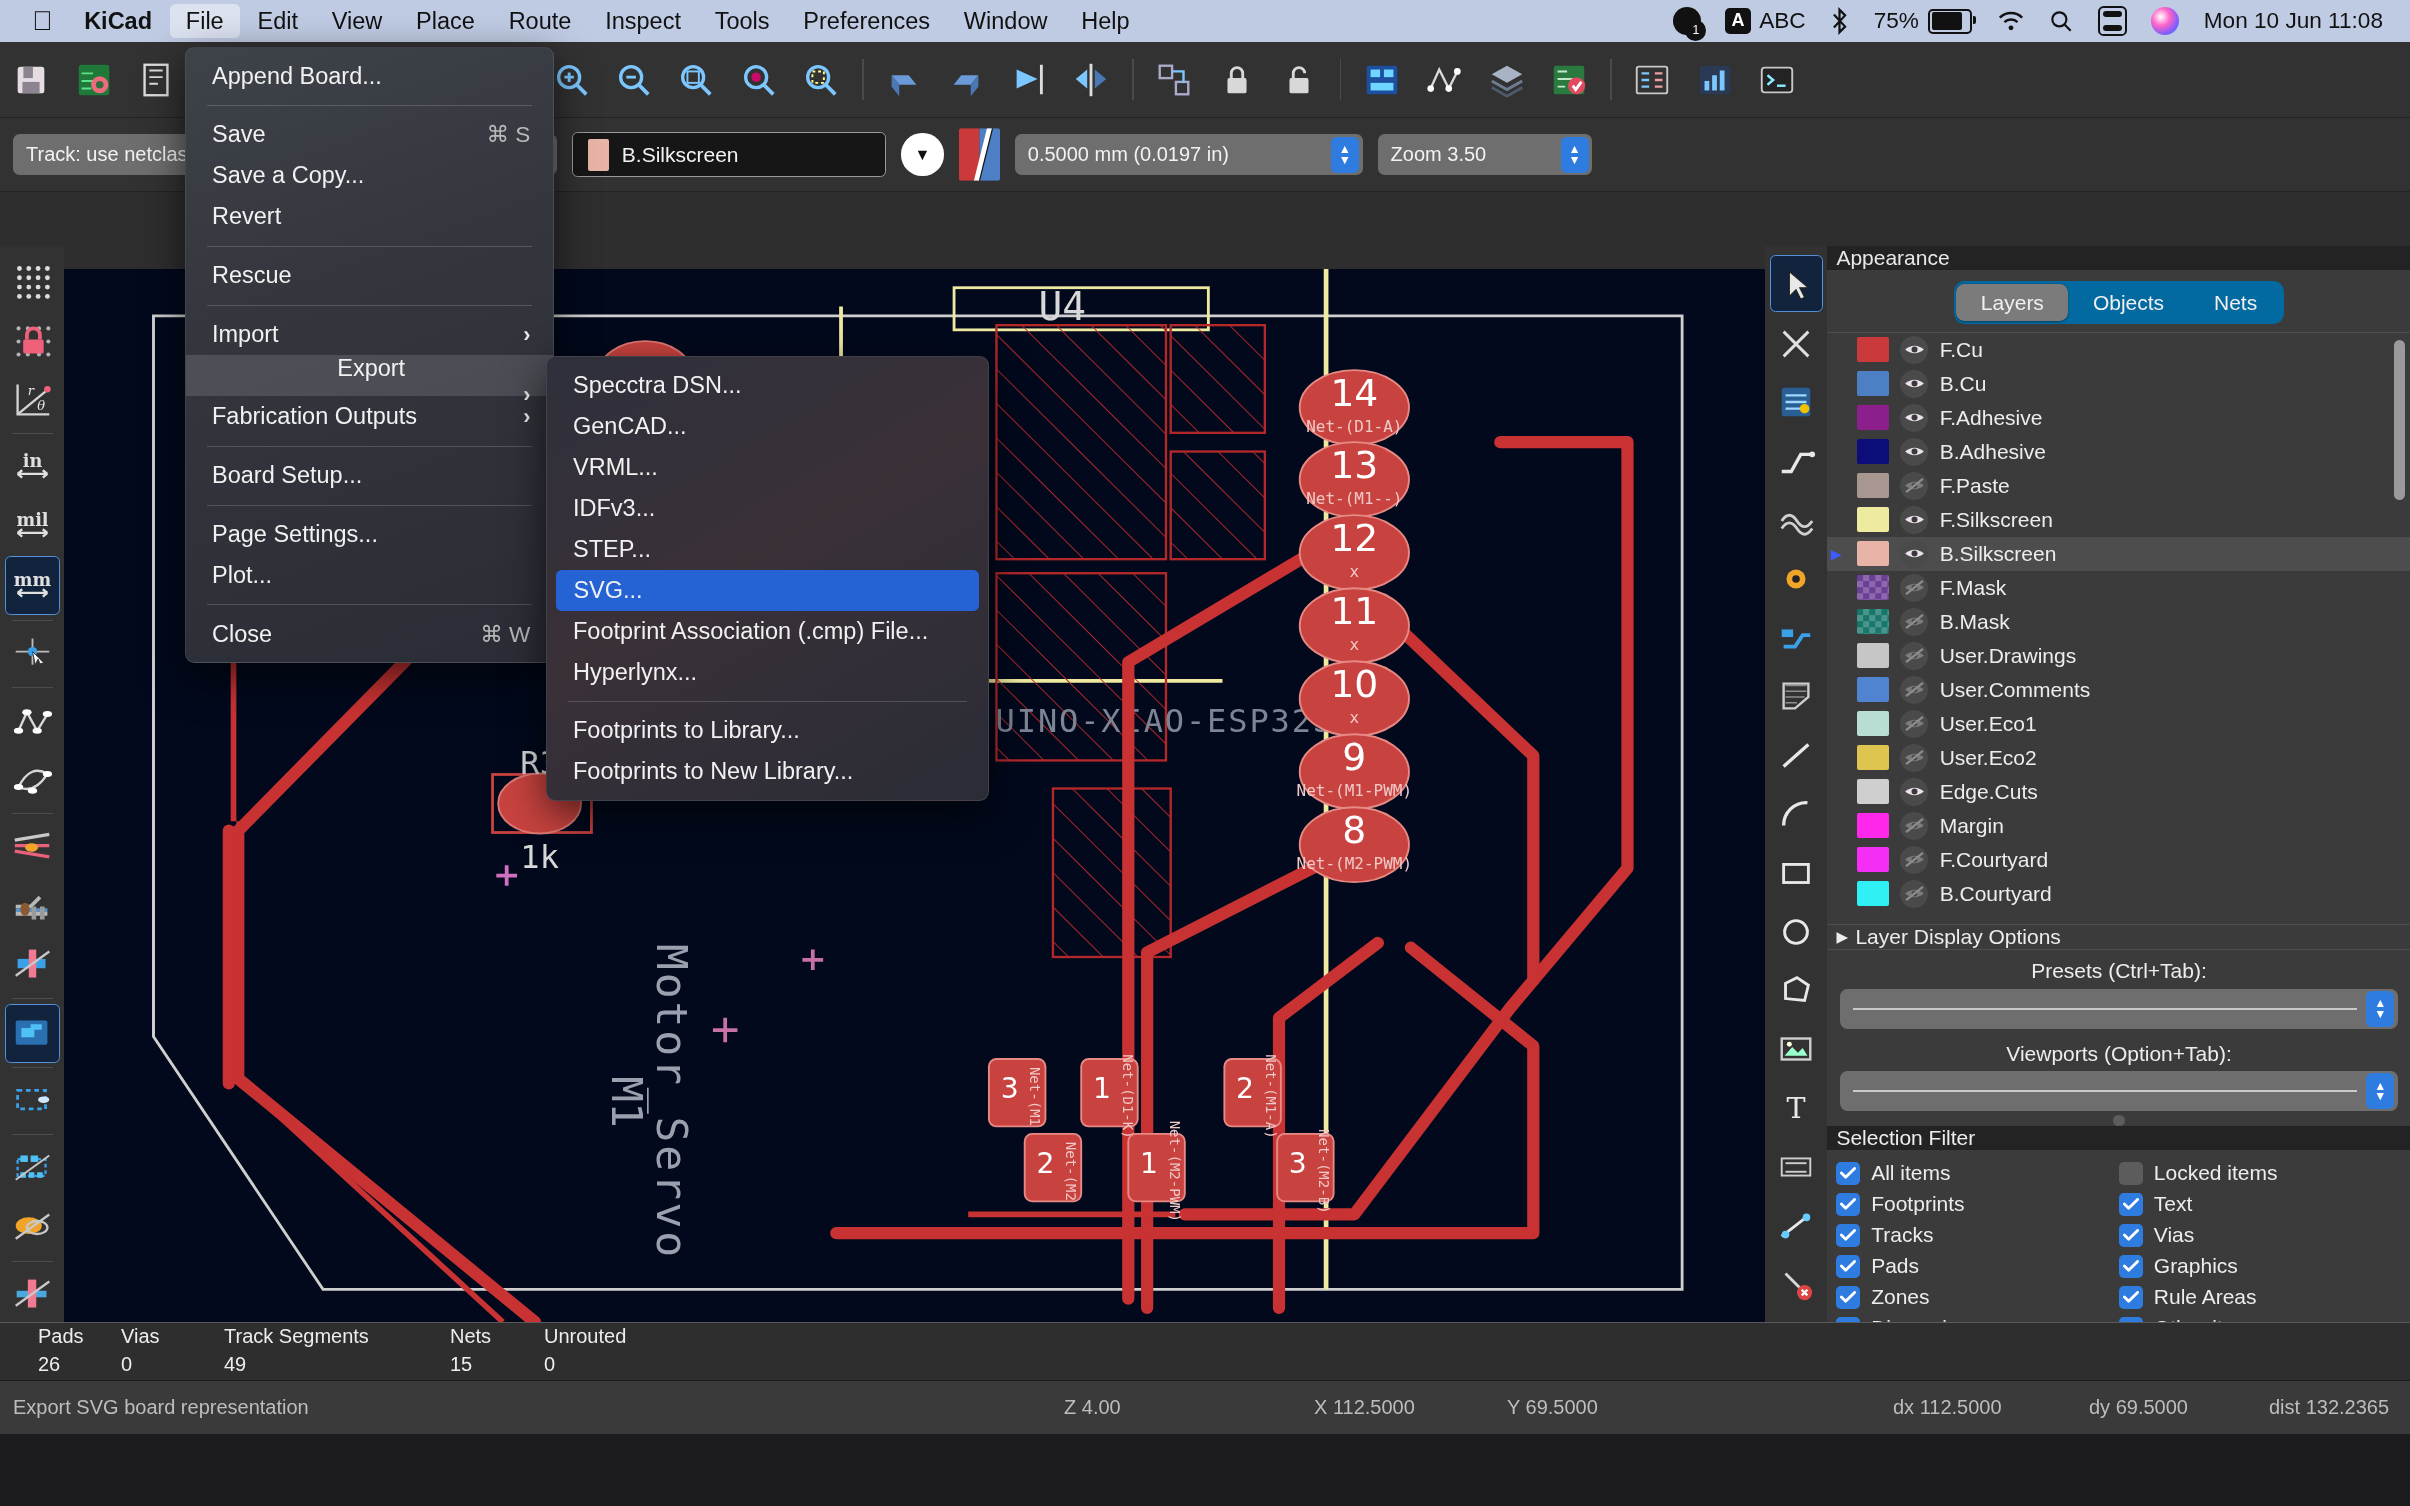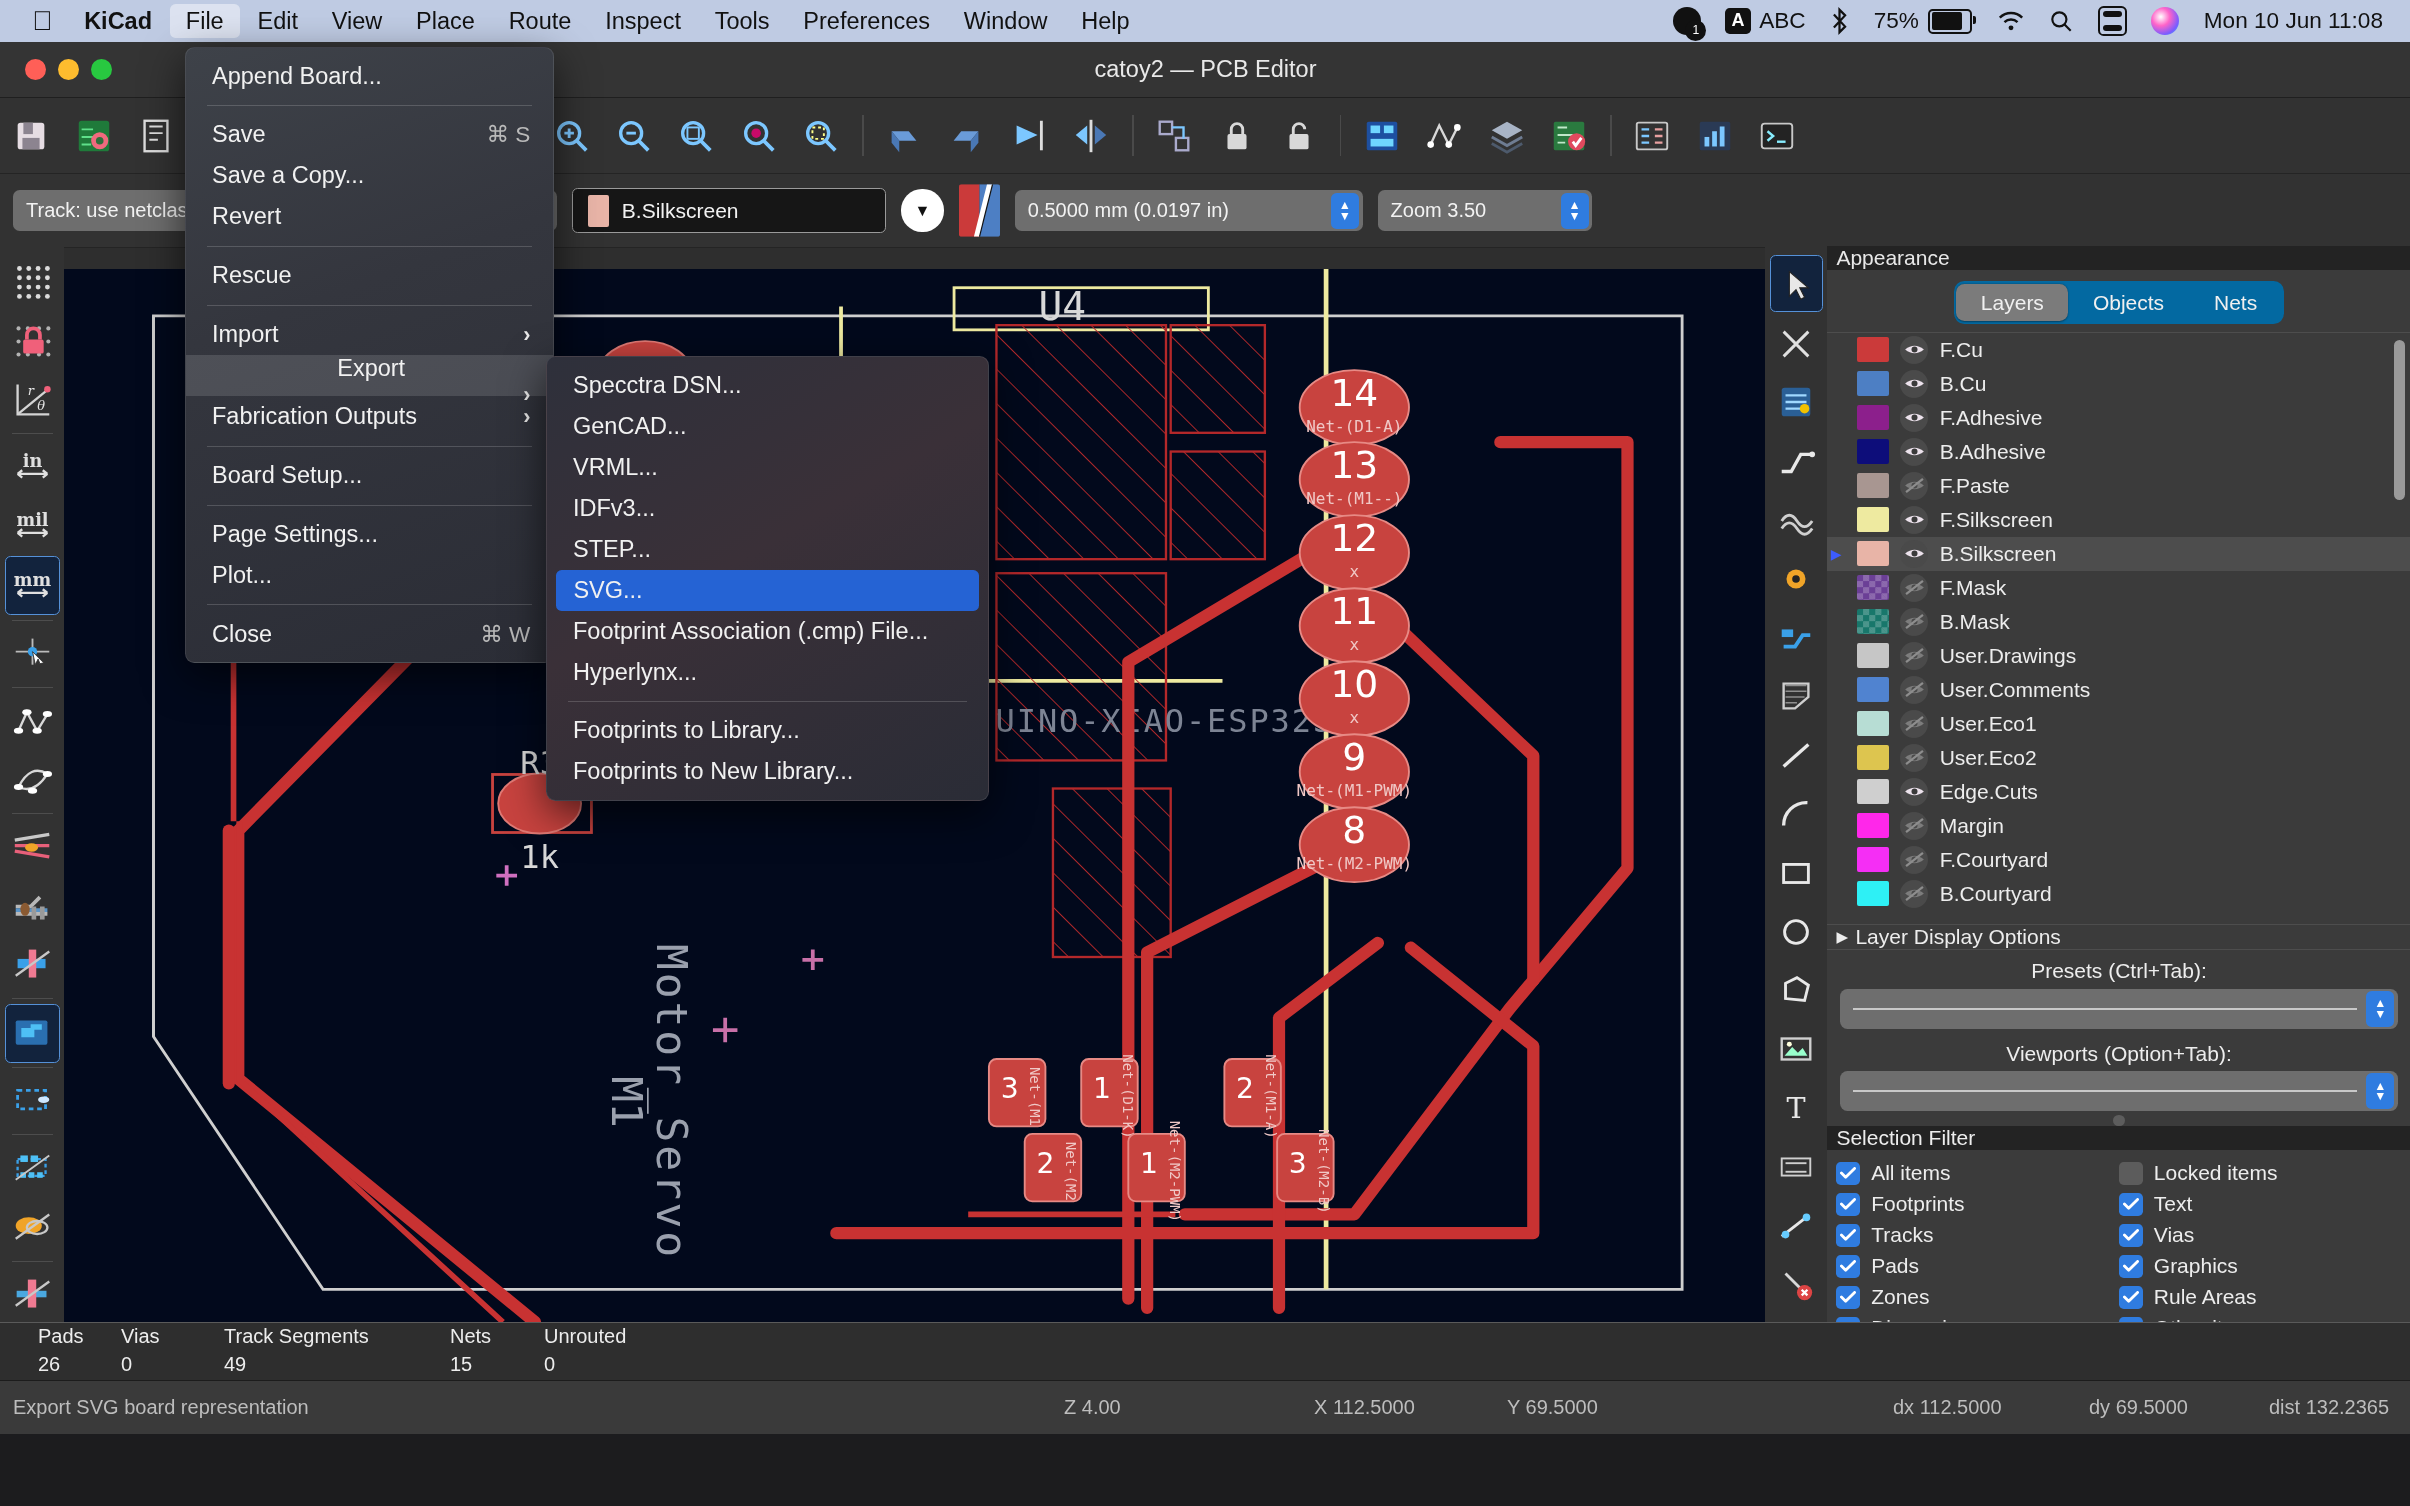--- a/index.html
+++ b/index.html
@@ -186,28 +186,20 @@
           </svg>
       </div>
       <div class="mbr ctrlcentre"></div>
       <div class="mbr siri"></div>
       <div class="mbr">Mon 10 Jun  11:08</div>
     </div>
   </div>
 
   <div class="win">
 
-    <div class="titlebar">
-      <div class="traffic">
-        <div class="dot r"></div>
-        <div class="dot y"></div>
-        <div class="dot g"></div>
-      </div>
-      <div class="wtitle">catoy2 — PCB Editor</div>
-    </div>
 
     <div class="tbar" id="maintoolbar">
         <div class="tbtn">
           <svg width="40" height="40" viewBox="0 0 42 42">
             <rect x="7" y="7" width="28" height="28" rx="3" fill="#e6dde3"></rect>
             <rect x="13" y="7" width="10" height="12" fill="#8c8490"></rect>
             <rect x="12" y="23" width="18" height="12" fill="#8c8490"></rect>
           </svg>
         </div>
         <div class="tbtn">

